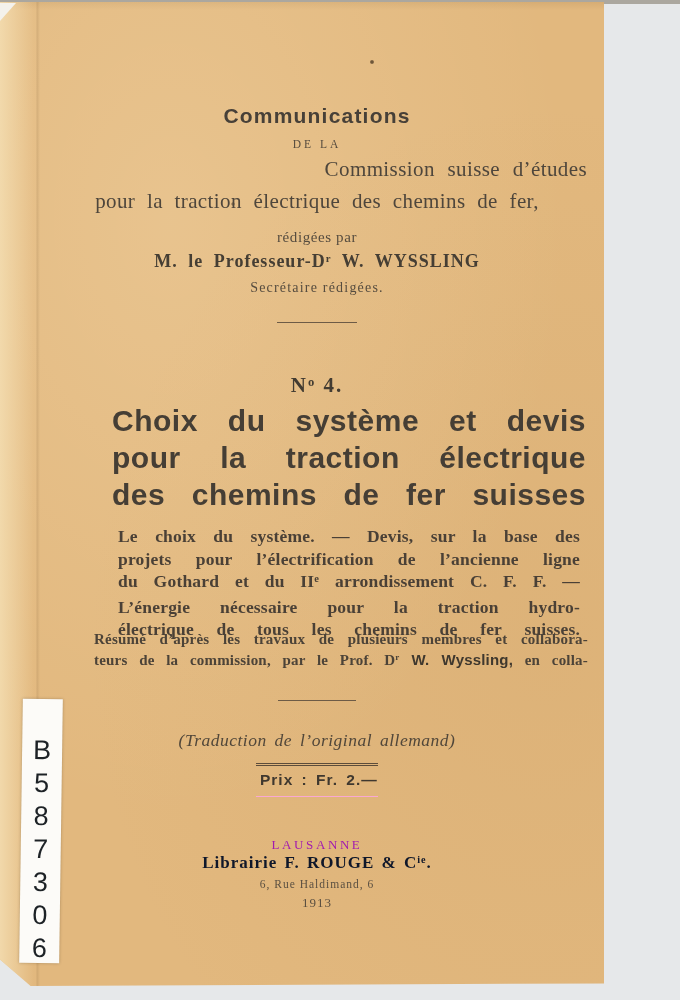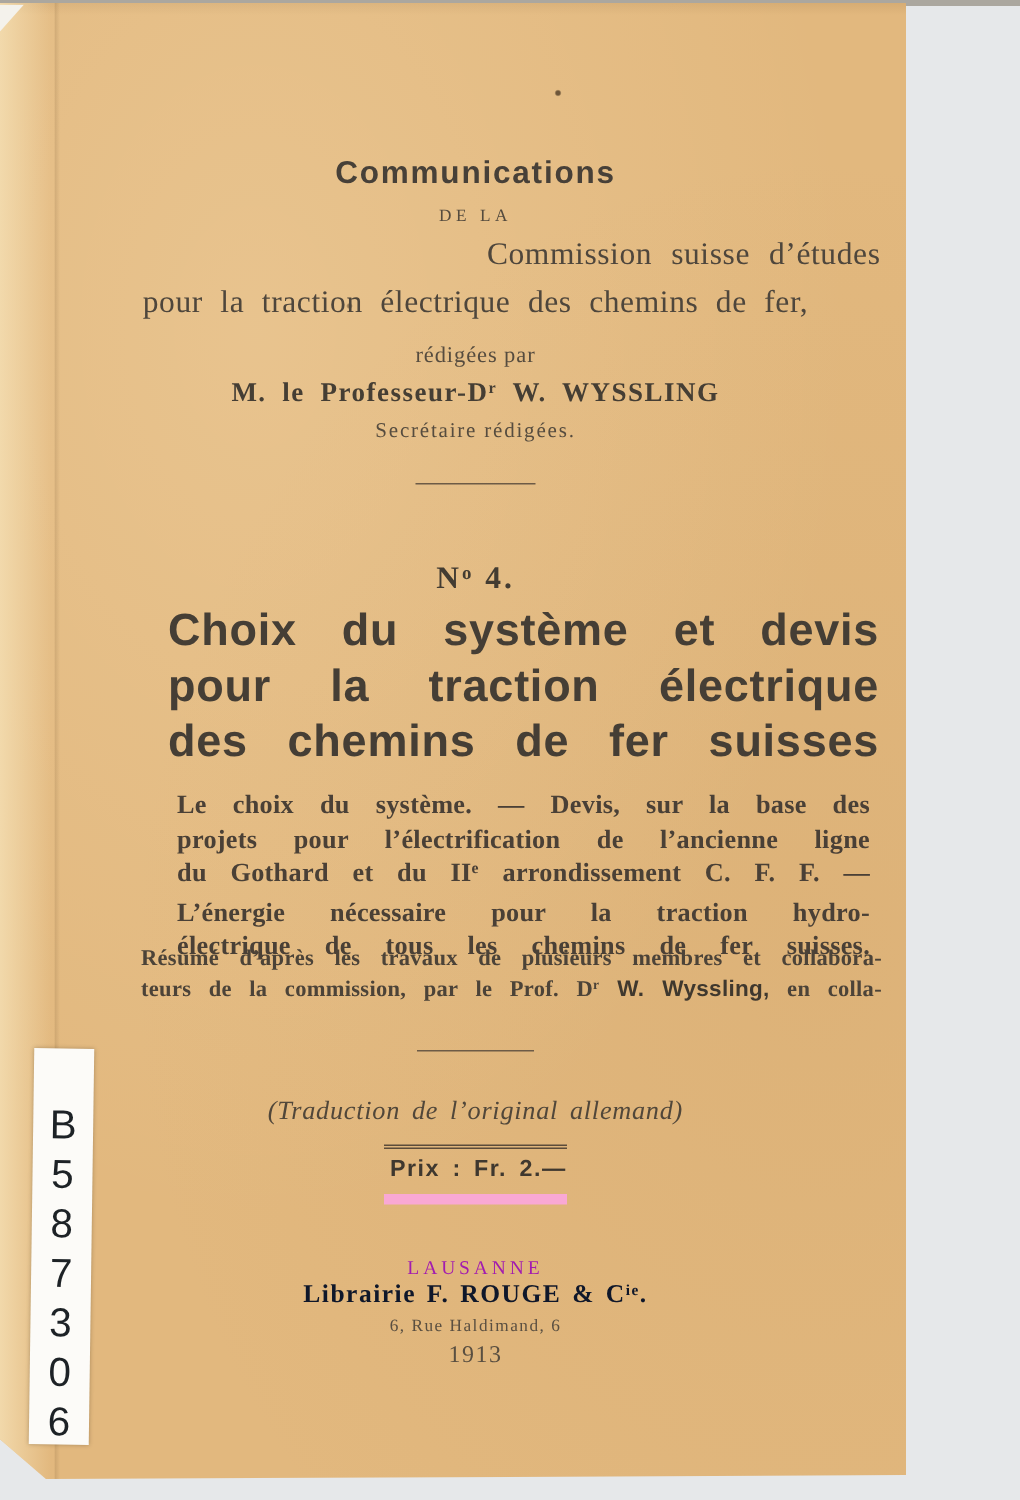--- a/index.html
+++ b/index.html
@@ -49,29 +49,29 @@
   .intro-block{position:absolute;left:118px;top:525px;width:462px;
     font-weight:700;font-size:17.5px;line-height:22.5px;color:#4a4036;letter-spacing:.2px;}
   .credits-block{position:absolute;left:94px;top:630px;width:494px;
     font-weight:700;font-size:15px;line-height:19.5px;color:#4c4338;letter-spacing:.2px;}
   .credits-block .cline3{text-align:center;text-align-last:center;}
   .name{font-family:"Liberation Sans",sans-serif;font-weight:700;color:#3f382e;margin-top:41px;}
   sup.sp{font-size:60%;vertical-align:baseline;position:relative;top:-.45em;}
   .traduction{top:717px;font-style:italic;font-size:17.5px;word-spacing:3px;letter-spacing:.5px;color:#51473a;margin-top:13px;}
   .price-box{
     position:absolute;left:256px;top:763px;width:122px;
-    border-top:3px double #5c4c3a;border-bottom:7px solid #f9a8d4;
+    border-top:3px double #5c4c3a;border-bottom:1px solid #f9a8d4;
     padding:5px 0 7px 4px;box-sizing:border-box;
     font-family:"Liberation Sans",sans-serif;font-weight:700;font-size:15.5px;
     letter-spacing:1px;word-spacing:3px;color:#3f382f;text-align:left;
   }
   .city{top:837px;font-size:13px;letter-spacing:2.6px;color:#a21caf;}
   .publisher{top:853px;font-size:17px;font-weight:700;letter-spacing:1px;word-spacing:2px;color:#0f172a;}
   .address{top:878px;font-size:11.5px;letter-spacing:1px;color:#5a4f41;}
-  .year{top:895px;font-size:16px;letter-spacing:1px;color:#5a4f41;}
+  .year{top:895px;font-size:13px;letter-spacing:1px;color:#5a4f41;}
   .sticker{
     position:absolute;left:21px;top:699px;width:40px;height:264px;
     background:#fcfbf8;box-shadow:0 0 3px rgba(60,45,25,.35);
     transform:rotate(.8deg);
     display:flex;justify-content:center;
   }
   .sticker-text{
     writing-mode:vertical-rl;text-orientation:upright;
     font-family:"Liberation Sans",sans-serif;font-size:27px;color:#1d2226;
     letter-spacing:3px;padding-top:36px;line-height:40px;

